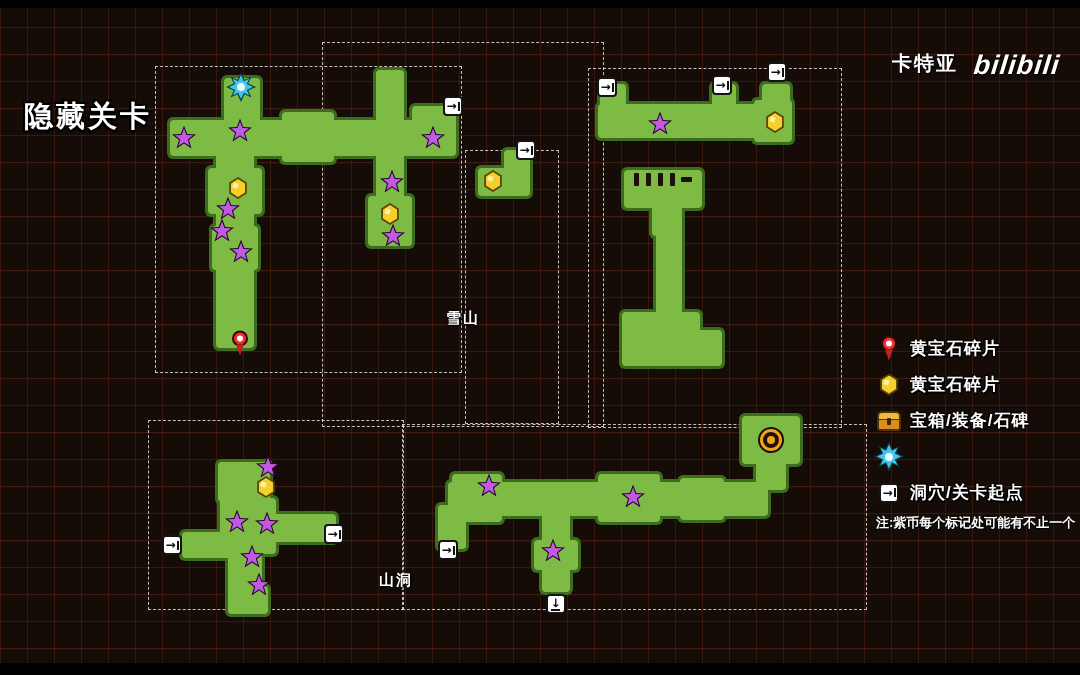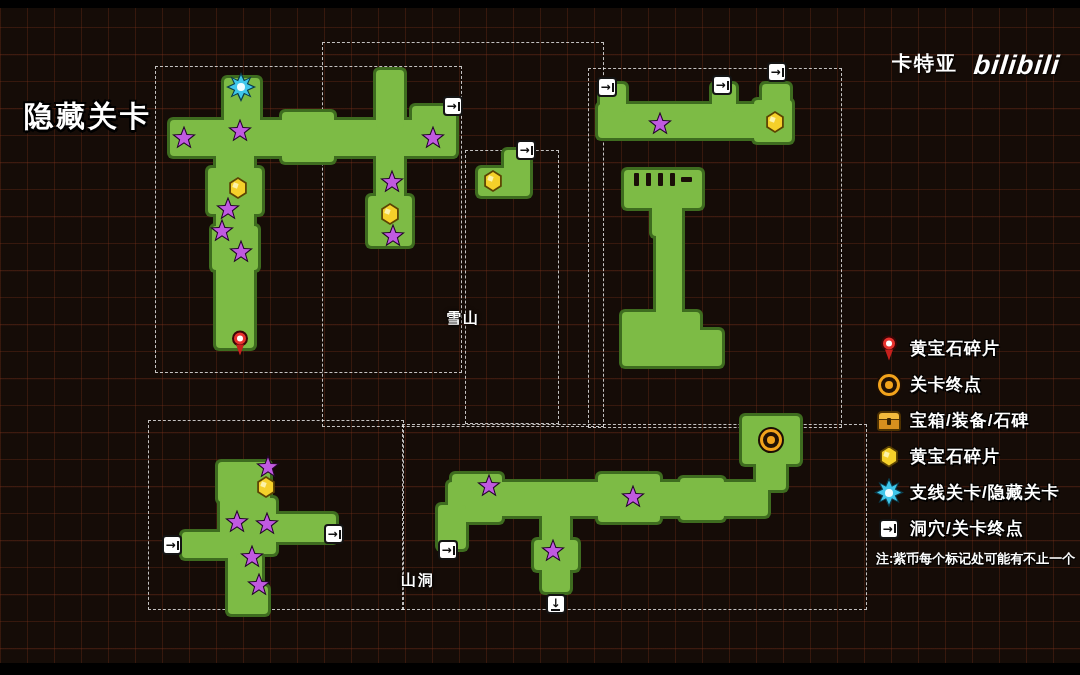--- a/index.html
+++ b/index.html
@@ -352,79 +352,69 @@
         <i class="pt"></i>
         <i class="pd"></i>
       </div>
       <div class="marker end" style="left: 771px; top: 440px;">
         <i class="er"></i>
         <i class="ed"></i>
       </div>
     </div>
   <div class="layer" id="labels">
       <div class="area-label" style="left: 415px; top: 318px; margin-left: 48px;">雪山</div>
-      <div class="area-label" style="left: 418px; top: 580px;">山洞</div>
+      <div class="area-label" style="left: 396px; top: 580px;">山洞</div>
     </div>
 
   <div class="legend">
     <div id="legend-items">
         <div class="legend-row">
           <div class="legend-icon">
             <div class="marker start" style="left: 13px; top: 13px;">
               <i class="ph"></i>
               <i class="pt"></i>
               <i class="pd"></i>
             </div>
           </div>
           <span class="legend-label">黄宝石碎片</span>
         </div>
         <div class="legend-row">
           <div class="legend-icon">
-            <div class="marker end" style="left: 13px; top: 13px;">
-              <i class="er"></i>
-              <i class="ed"></i>
+            <div class="marker gem" style="left: 13px; top: 13px;">
+              <i class="o"></i>
+              <i class="f"></i>
+              <i class="h"></i>
             </div>
           </div>
-          <span class="legend-label">关卡终点</span>
+          <span class="legend-label">黄宝石碎片</span>
         </div>
         <div class="legend-row">
           <div class="legend-icon">
             <div class="marker chest" style="left: 13px; top: 13px;">
               <i class="cl"></i>
               <i class="cb"></i>
               <i class="ck"></i>
             </div>
           </div>
           <span class="legend-label">宝箱/装备/石碑</span>
         </div>
         <div class="legend-row">
           <div class="legend-icon">
-            <div class="marker gem" style="left: 13px; top: 13px;">
-              <i class="o"></i>
-              <i class="f"></i>
-              <i class="h"></i>
-            </div>
-          </div>
-          <span class="legend-label">黄宝石碎片</span>
-        </div>
-        <div class="legend-row">
-          <div class="legend-icon">
             <div class="marker flake" style="left: 13px; top: 13px;">
               <i class="o"></i>
               <i class="f"></i>
               <i class="c"></i>
             </div>
           </div>
-          <span class="legend-label">支线关卡/隐藏关卡</span>
         </div>
         <div class="legend-row">
           <div class="legend-icon">
             <div class="marker exit" style="left: 13px; top: 13px;">
               <span class="arr">→</span>
               <span class="ebar"></span>
             </div>
           </div>
-          <span class="legend-label">洞穴/关卡终点</span>
+          <span class="legend-label">洞穴/关卡起点</span>
         </div>
       </div>
     <div class="legend-note">注:紫币每个标记处可能有不止一个</div>
   </div>
 </div>
 
 </body></html>

